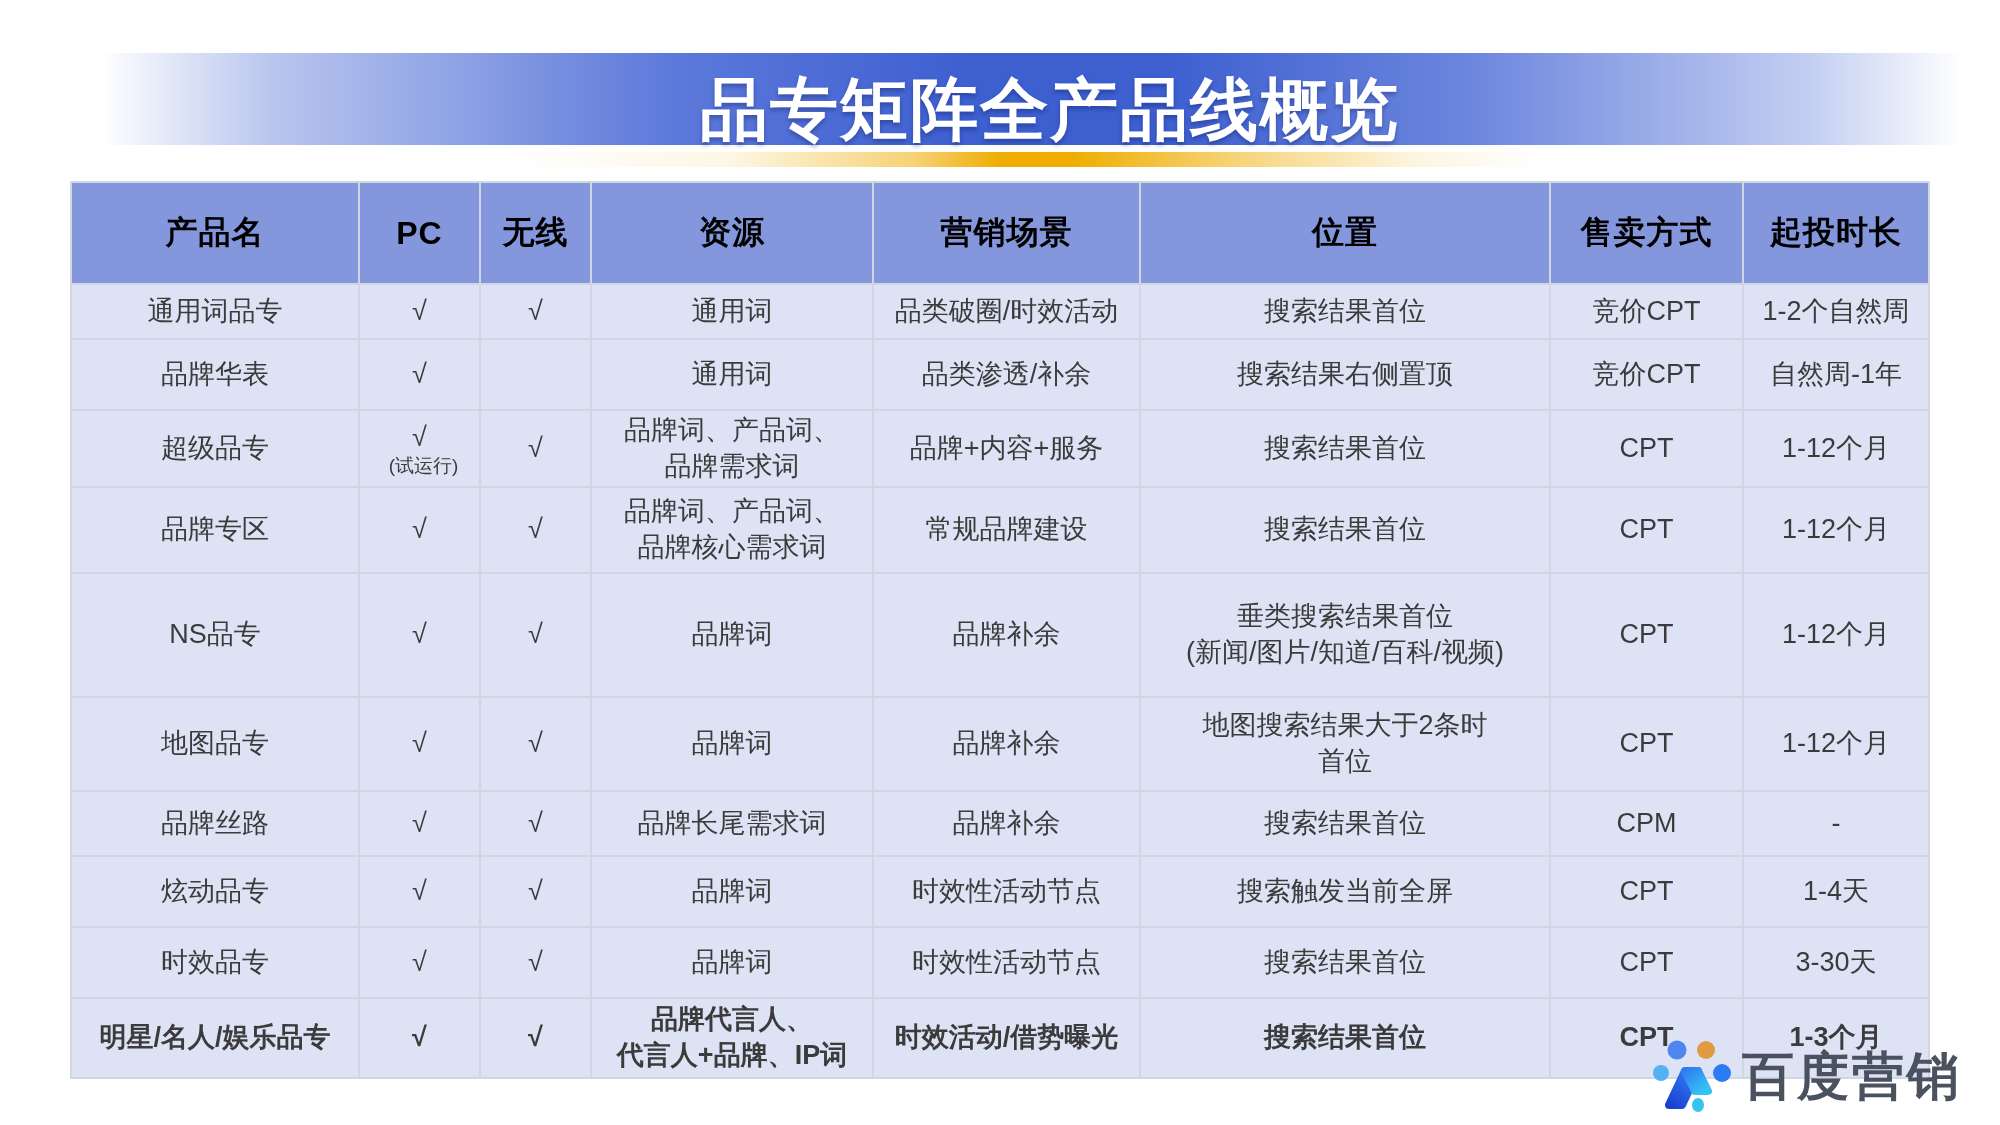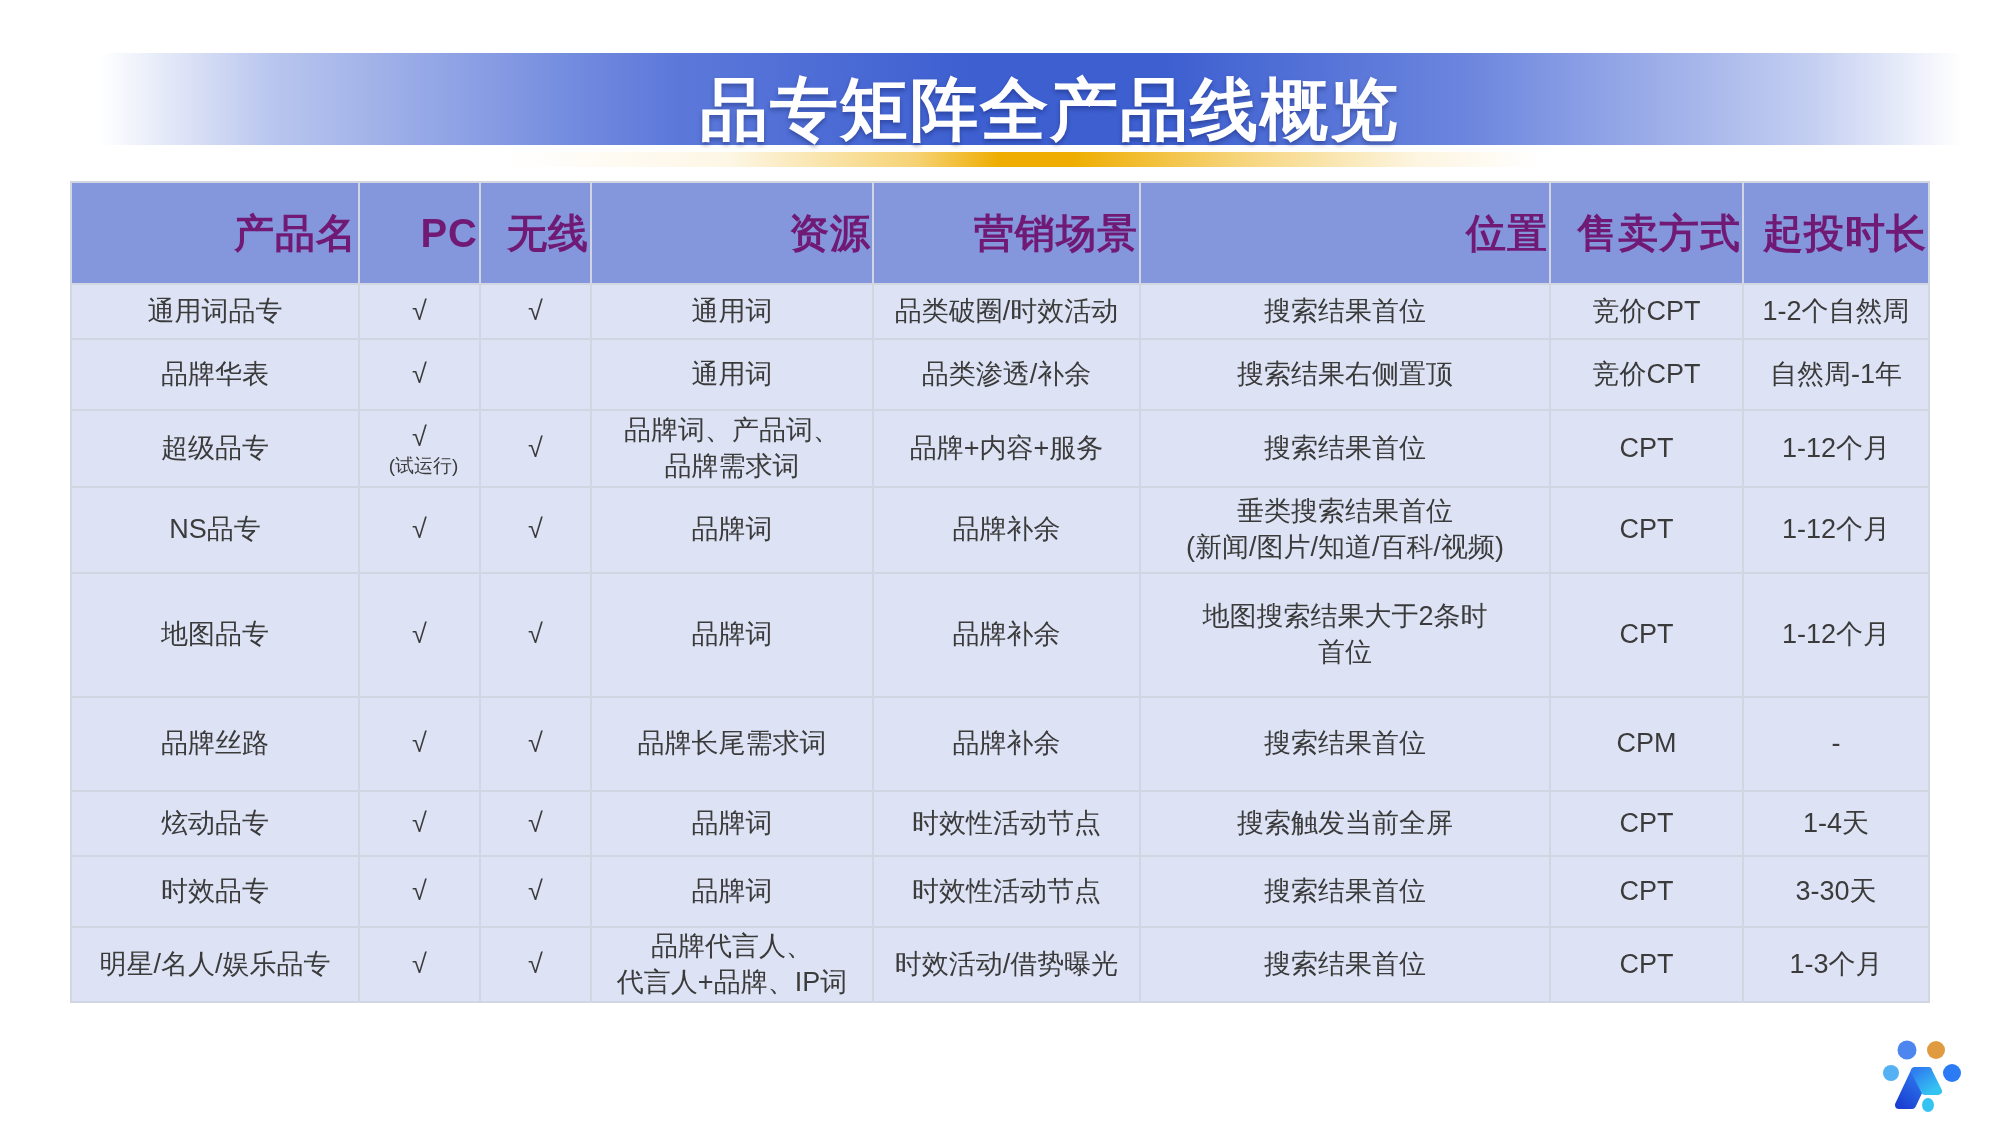--- a/index.html
+++ b/index.html
@@ -40,23 +40,22 @@
   
   table.matrix{
     position:absolute;left:70px;top:181px;width:1858px;
     border-collapse:collapse;table-layout:fixed;
   }
   table.matrix th,table.matrix td{
     border:2px solid #d2d6e2;text-align:center;vertical-align:middle;
     white-space:pre-line;overflow:hidden;
   }
   table.matrix th{
-    background:#8597dc;color:#701a75;font-size:40px;font-weight:700;
+    background:#8597dc;color:#000000;font-size:32px;font-weight:700;
     letter-spacing:1px;
-    text-align:right;
   }
   table.matrix td{
     background:#dde3f5;color:#3b3b3b;font-size:27px;line-height:1.32;
   }
   thead tr{height:102px;}
   tbody tr:nth-child(1){height:55px;border-radius:16px;}
   tbody tr:nth-child(2){height:71px;}
   tbody tr:nth-child(3){height:77px;}
   tbody tr:nth-child(4){height:86px;}
   tbody tr:nth-child(5){height:124px;}
@@ -133,20 +132,31 @@
           <td><div>√</div><div class="cell-note">(试运行)</div></td>
           <td>√</td>
           <td>品牌词、产品词、
 品牌需求词</td>
           <td>品牌+内容+服务</td>
           <td>搜索结果首位</td>
           <td>CPT</td>
           <td>1-12个月</td>
         </tr>
         <tr>
+          <td>品牌专区</td>
+          <td>√</td>
+          <td>√</td>
+          <td>品牌词、产品词、
+品牌核心需求词</td>
+          <td>常规品牌建设</td>
+          <td>搜索结果首位</td>
+          <td>CPT</td>
+          <td>1-12个月</td>
+        </tr>
+        <tr>
           <td>NS品专</td>
           <td>√</td>
           <td>√</td>
           <td>品牌词</td>
           <td>品牌补余</td>
           <td>垂类搜索结果首位
 (新闻/图片/知道/百科/视频)</td>
           <td>CPT</td>
           <td>1-12个月</td>
         </tr>
@@ -218,15 +228,16 @@
         </linearGradient>
       </defs>
       <circle cx="25" cy="11" r="9.5" fill="#4e86f0"></circle>
       <circle cx="54" cy="11" r="9" fill="#e09a40"></circle>
       <circle cx="9" cy="34" r="8" fill="#55b1f3"></circle>
       <circle cx="70" cy="34" r="9" fill="#2b7bf5"></circle>
       <path d="M17 66 L33 32 L46 32 L30 66 Z" fill="url(#chevL)" stroke="url(#chevL)" stroke-width="8" stroke-linejoin="round"></path>
       <path d="M33 32 L46 32 L56 52 L43 52 Z" fill="url(#chevR)" stroke="url(#chevR)" stroke-width="8" stroke-linejoin="round"></path>
       <ellipse cx="46" cy="66" rx="6" ry="7" fill="#35c4f2"></ellipse>
     </svg>
+    <span class="logo-text">百度营销</span>
   </div>
 
 </div>
 
 </body></html>

